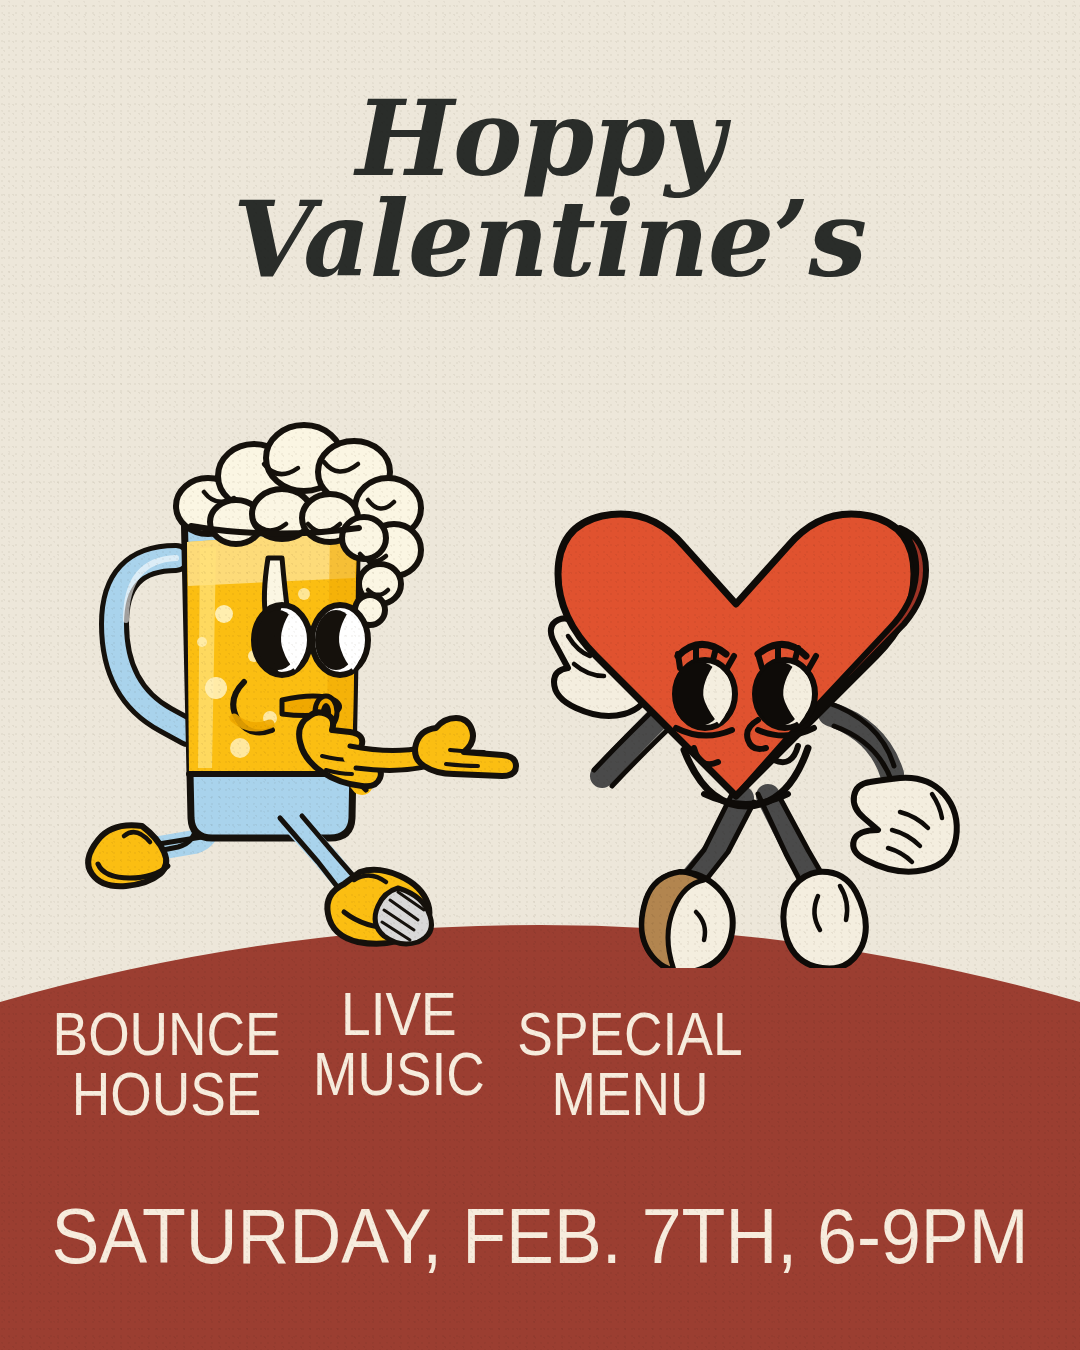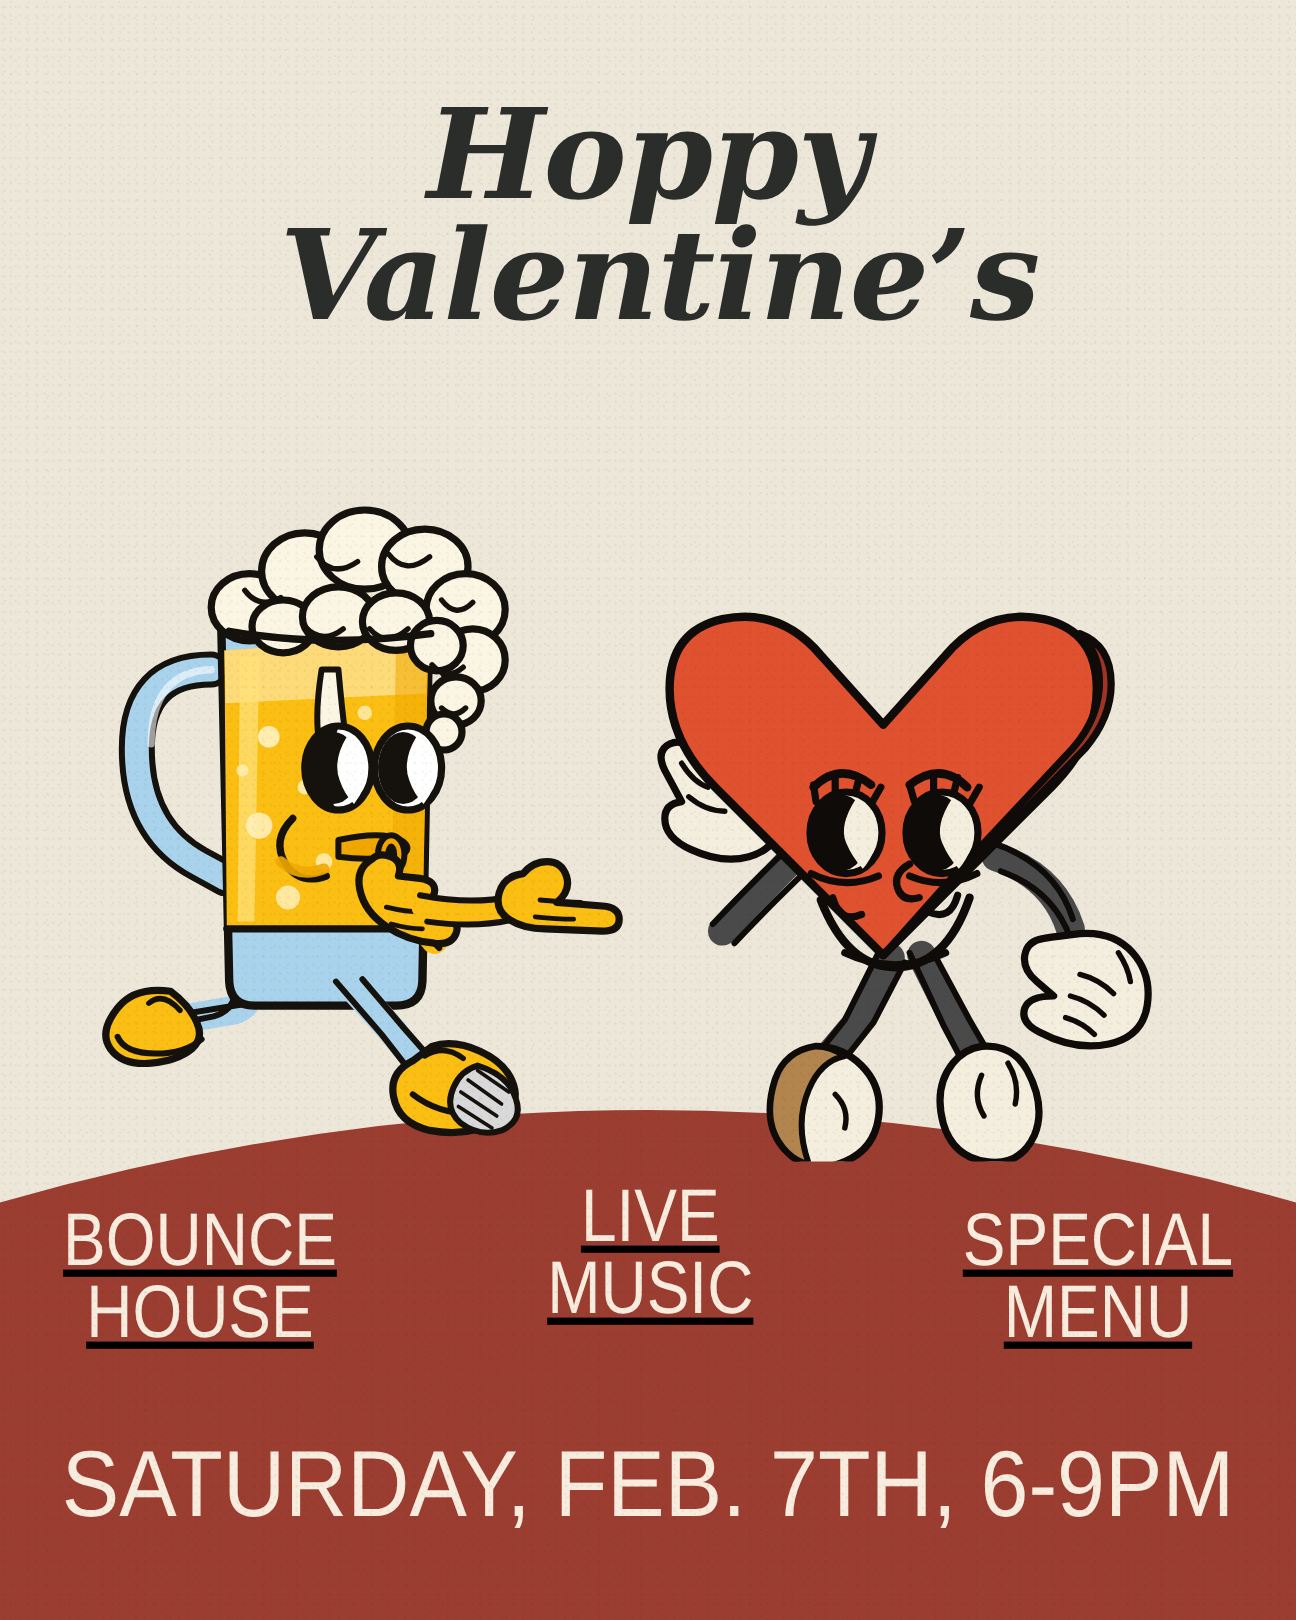--- a/index.html
+++ b/index.html
@@ -29,21 +29,21 @@
       radial-gradient(circle at 29% 86%, rgba(120,110,90,.13) 0 1px, transparent 1px),
       radial-gradient(circle at 62% 12%, rgba(120,110,90,.12) 0 1px, transparent 1px),
       radial-gradient(circle at 91% 74%, rgba(255,255,255,.4) 0 1px, transparent 1px);
     background-size: 11px 11px, 9px 9px, 13px 13px, 7px 7px, 15px 15px, 10px 10px;
     mix-blend-mode: multiply;
   }
 
   
   #title-block {
     position: absolute;
-    top: 78px;
+    top: 88px;
     left: 0;
     width: 1080px;
     text-align: center;
     z-index: 4;
   }
   .title-line {
     display: block;
     font-family: "DejaVu Serif", "Liberation Serif", serif;
     font-weight: 700;
     font-style: italic;
@@ -70,25 +70,24 @@
 
   
   #features {
     position: absolute;
     left: 0;
     top: 1000px;
     width: 1080px;
     height: 130px;
     z-index: 5;
     display: flex;
-    justify-content: space-between;
+    justify-content: flex-start;
     align-items: flex-start;
     padding: 0 34px;
     box-sizing: border-box;
-    text-decoration: underline;
   }
   .feature {
     color: #F7ECDD;
     text-align: center;
     font-family: "Liberation Sans", sans-serif;
     font-weight: 400;
     font-size: 62px;
     line-height: 60px;
     transform: scaleX(.86);
   }

